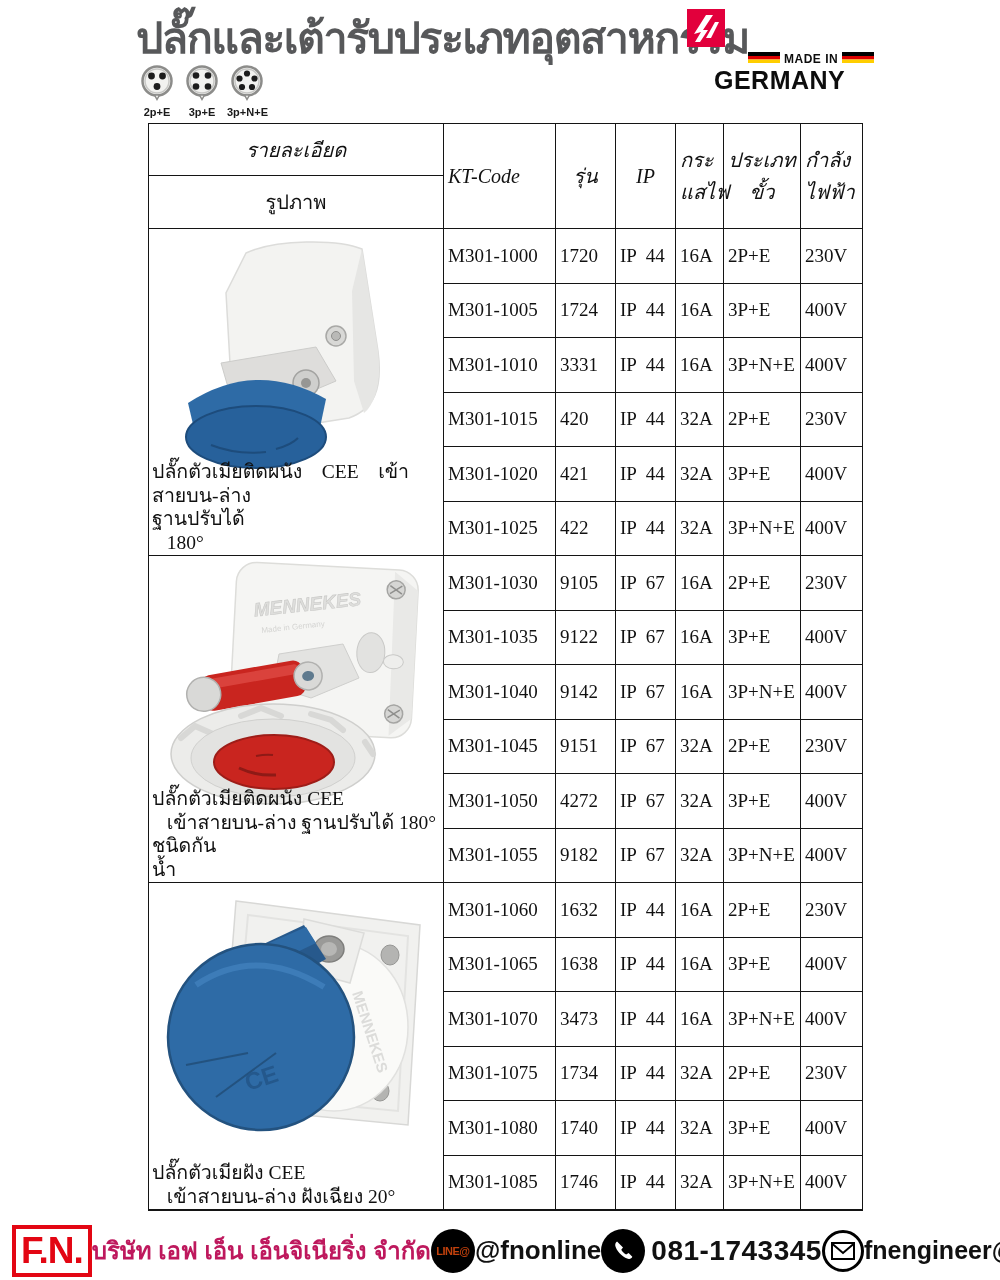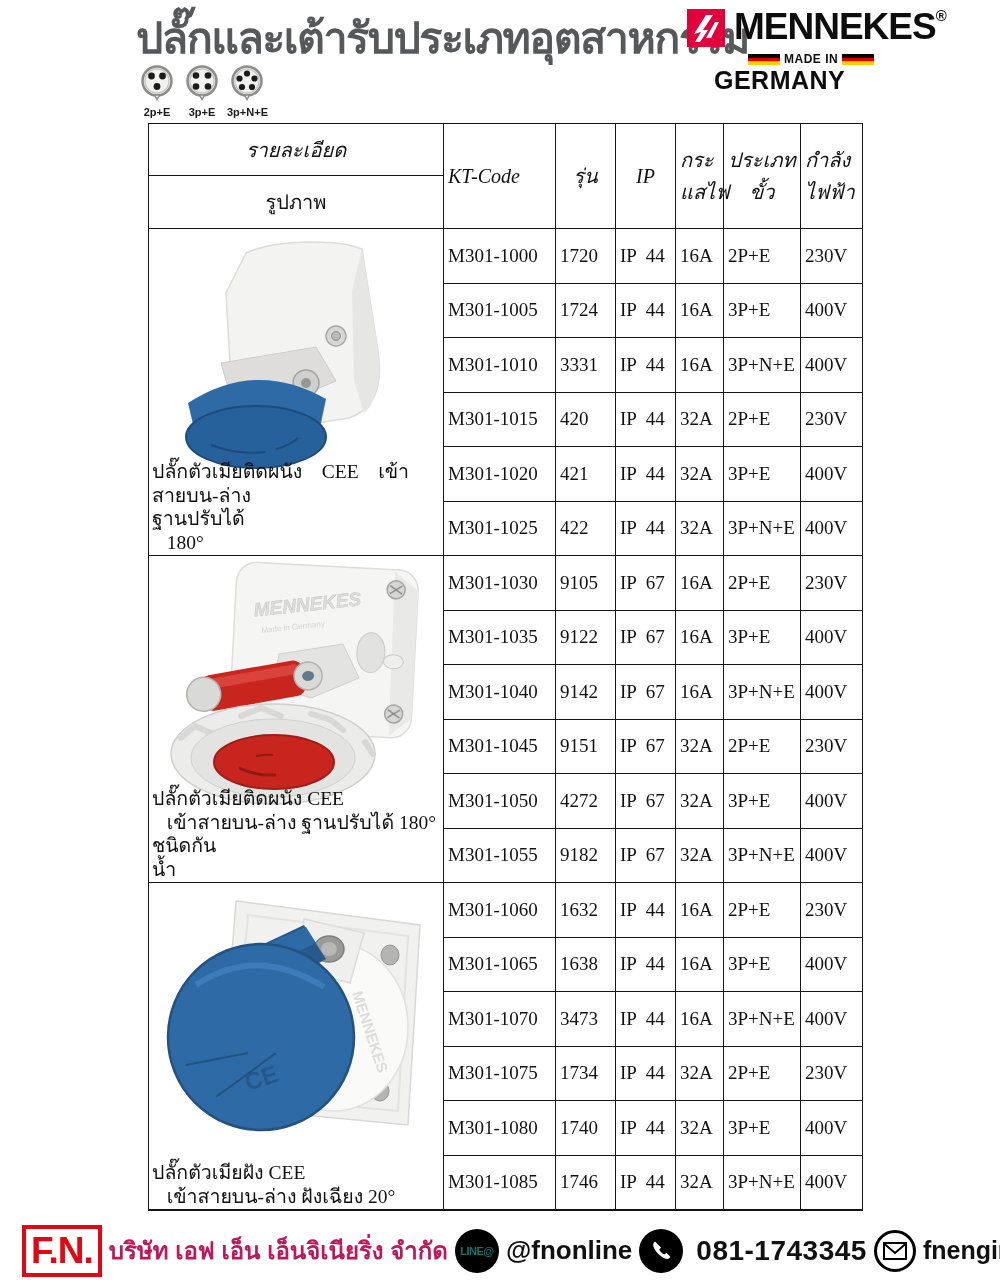--- a/index.html
+++ b/index.html
@@ -10,21 +10,21 @@
   
   .title{
     position:absolute;left:136px;top:4px;width:560px;
     font-family:"Liberation Sans",sans-serif;font-weight:800;
     font-size:43px;color:#57585a;letter-spacing:-1.5px;white-space:nowrap;
   }
   .brand{position:absolute;left:686px;top:8px;width:300px;font-family:"Liberation Sans",sans-serif;}
   .brand-top{display:flex;align-items:flex-start;gap:8px;}
   .brand-name{font-size:37px;font-weight:800;letter-spacing:-1px;color:#0d0d0d;line-height:1;}
   .brand-name sup{font-size:15px;font-weight:700;vertical-align:18px;}
-  .made-row{display:flex;align-items:center;gap:4px;margin:4px 0 0 62px;}
+  .made-row{display:flex;gap:4px;margin:4px 0 0 62px;}
   .made-label{font-size:12px;font-weight:700;color:#0d0d0d;letter-spacing:.5px;}
   .country{margin-left:28px;font-size:25px;font-weight:800;color:#0d0d0d;letter-spacing:.5px;}
   
   .pins{position:absolute;left:137px;top:64px;display:flex;gap:5px;}
   .pin{width:40px;text-align:center;}
   .pin-label{font-family:"Liberation Sans",sans-serif;font-size:11px;font-weight:800;color:#1a1a1a;margin-top:0;}
   
   table.data-table{
     position:absolute;left:148px;top:123px;width:714px;height:1087px;
     border-collapse:collapse;table-layout:fixed;background:#fff;
@@ -39,33 +39,33 @@
   .product-cell{position:relative;padding:12px !important;overflow:hidden;}
   .product-cell svg.product{position:absolute;top:2px;left:50%;transform:translateX(-50%);}
   .desc{
     position:absolute;left:3px;right:2px;bottom:0;
     font-size:19.5px;line-height:1.22;white-space:pre-wrap;color:#101010;
   }
   .ip-cell{white-space:pre;}
   
   .footer{
     position:absolute;left:0;top:1221px;width:804px;height:59px;
-    display:flex;align-items:center;gap:7px;padding-left:22px;box-sizing:border-box;
+    display:flex;align-items:center;padding-left:12px;box-sizing:border-box;
     font-family:"Liberation Sans",sans-serif;background:#fff;
   }
   .fn-box{
     border:4px solid #e30613;color:#e30613;font-weight:800;font-size:37px;
     padding:0 5px;height:44px;display:flex;align-items:center;letter-spacing:-1px;background:#fff;
   }
   .company{
     color:#be185d;font-weight:800;font-size:24px;white-space:nowrap;
     text-shadow:0 0 2px #fff,1px 1px 0 #fff;
   }
   .round-badge{
-    width:44px;height:44px;border-radius:50%;background:#000;color:#0f766e;
+    width:44px;height:44px;border-radius:50%;background:#000;color:#c2410c;
     display:flex;align-items:center;justify-content:center;flex:0 0 auto;
   }
   .line-badge span{font-size:11px;font-weight:800;letter-spacing:-.5px;}
   .mail-badge{
     width:42px;height:42px;border-radius:50%;border:3px solid #000;background:#fff;
     display:flex;align-items:center;justify-content:center;flex:0 0 auto;box-sizing:border-box;
   }
   .handle{font-size:26px;font-weight:800;white-space:nowrap;}
   .phone-number{font-size:28px;font-weight:800;white-space:nowrap;letter-spacing:.5px;margin-left:6px;}
   .email{font-size:25px;font-weight:800;white-space:nowrap;}
@@ -75,23 +75,20 @@
 
 <div class="title">ปลั๊กและเต้ารับประเภทอุตสาหกรรม</div>
 
 <div class="brand">
   <div class="brand-top">
     <svg width="40" height="40" viewBox="0 0 40 40">
       <rect x="1" y="1" width="38" height="38" fill="#e2003c"></rect>
       <polygon points="8,26 20,7 27,7 17,22 22,22 14,34 9,34 15,24" fill="#ffffff"></polygon>
       <polygon points="20,30 29,14 33,14 25,30" fill="#ffffff"></polygon>
     </svg>
-    <div class="brand-name">
-      <span>MENNEKES</span><sup>®</sup>
-    </div>
   </div>
   <div class="made-row">
     <svg width="32" height="11" viewBox="0 0 32 11">
       <rect x="0" y="0" width="32" height="4" fill="#000"></rect>
         <rect x="0" y="4" width="32" height="3.5" fill="#dd0000"></rect>
         <rect x="0" y="7.5" width="32" height="3.5" fill="#ffce00"></rect>
     </svg>
     <span class="made-label">MADE IN</span>
     <svg width="32" height="11" viewBox="0 0 32 11">
       <rect x="0" y="0" width="32" height="4" fill="#000"></rect>

